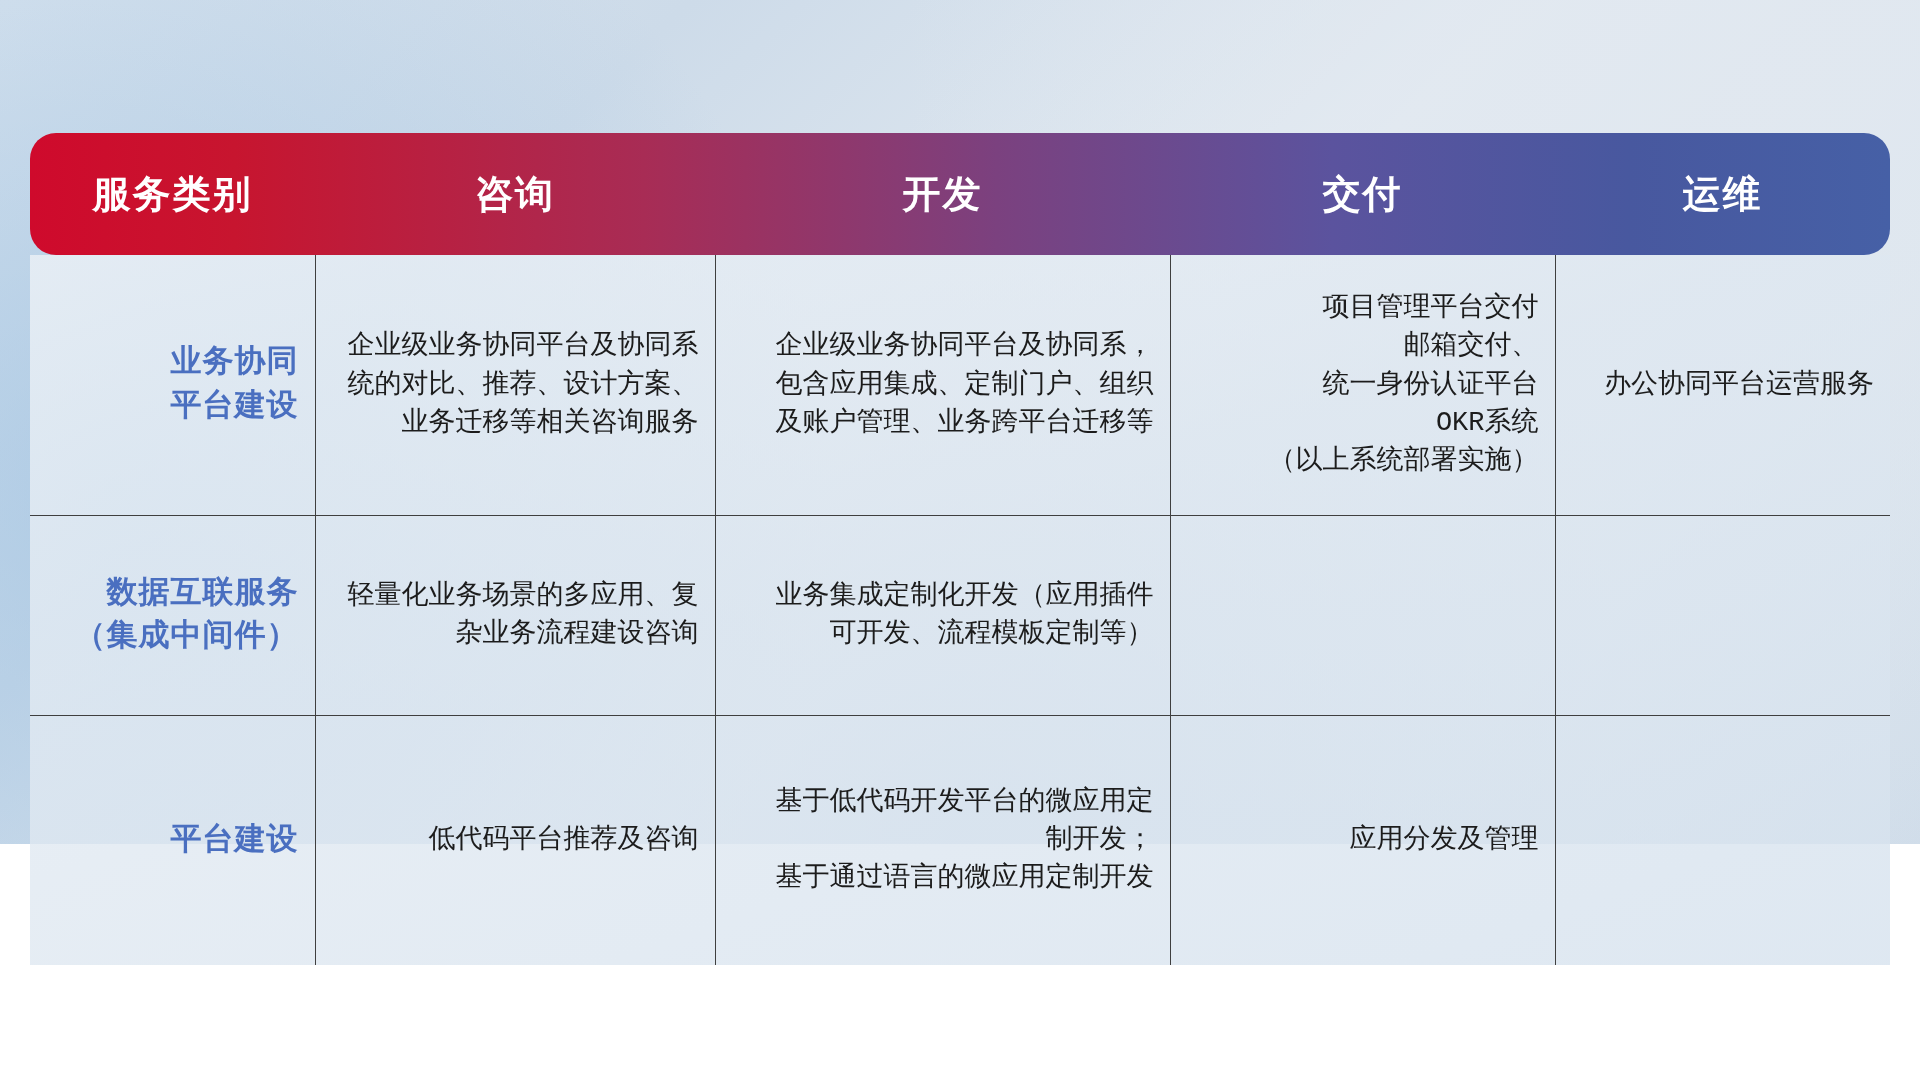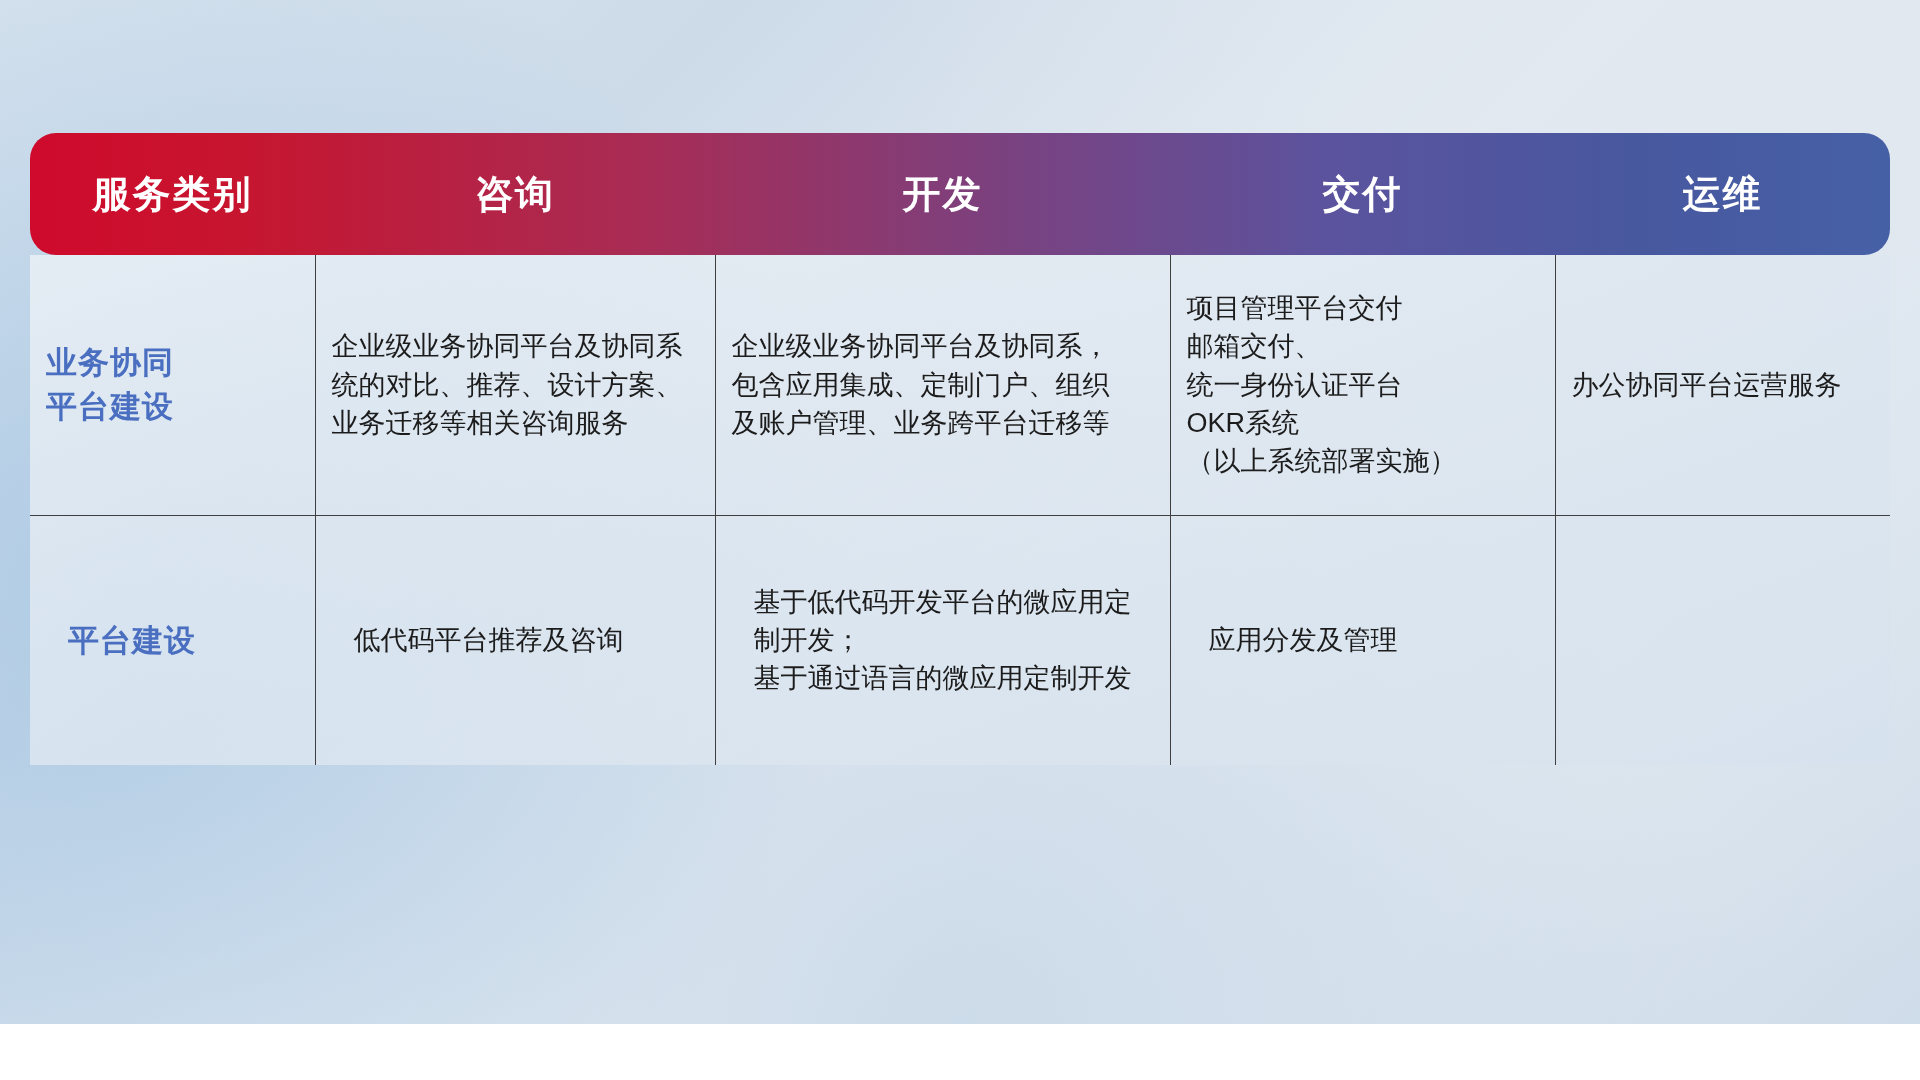--- a/index.html
+++ b/index.html
@@ -7,21 +7,21 @@
     padding: 0;
     width: 1920px;
     height: 1080px;
     overflow: hidden;
     font-family: "Liberation Sans", sans-serif;
   }
 
   #page {
     position: relative;
     width: 1920px;
-    height: 1024px;
+    height: 844px;
     background:
       radial-gradient(circle at 6% 58%, rgba(150,190,225,0.55) 0%, rgba(150,190,225,0) 38%),
       radial-gradient(circle at 92% 8%, rgba(225,232,240,0.9) 0%, rgba(225,232,240,0) 45%),
       radial-gradient(circle at 50% 100%, rgba(200,216,232,0.8) 0%, rgba(200,216,232,0) 55%),
       linear-gradient(135deg, #d8e3ee 0%, #cddbe9 25%, #e3eaf1 55%, #dbe5ee 80%, #cfdce9 100%);
   }
 
   .table-wrap {
     position: absolute;
     left: 30px;
@@ -57,22 +57,23 @@
   .body-area {
     background: linear-gradient(160deg, rgba(236,241,246,0.82) 0%, rgba(223,232,241,0.78) 45%, rgba(214,226,238,0.8) 100%);
   }
 
   tbody td {
     border: 1px solid #3f3f3f;
     padding: 14px 16px;
     font-size: 27px;
     line-height: 1.42;
     color: #1c1c1c;
-    text-align: left;
+    text-align: right;
     vertical-align: middle;
+    font-family: Liberation Mono, monospace;
   }
   
   tbody tr td:first-child { border-left: none; }
   tbody tr td:last-child  { border-right: none; }
   tbody tr:first-child td { border-top: none; }
   tbody tr:last-child td  { border-bottom: none; padding-left: 38px; }
 
   td.cat {
     color: #4a6fc0;
     font-weight: bold;
@@ -136,20 +137,40 @@
               <span class="cell-text">项目管理平台交付
 邮箱交付、
 统一身份认证平台
 OKR系统
 （以上系统部署实施）</span>
             </td>
           <td>
               <span class="cell-text">办公协同平台运营服务</span>
             </td>
         </tr>
+        <tr class="r2">
+          <td class="cat">
+              <span class="cell-text">数据互联服务
+（集成中间件）</span>
+            </td>
+          <td>
+              <span class="cell-text">轻量化业务场景的多应用、复
+杂业务流程建设咨询</span>
+            </td>
+          <td>
+              <span class="cell-text">业务集成定制化开发（应用插件
+可开发、流程模板定制等）</span>
+            </td>
+          <td>
+              <span class="cell-text"></span>
+            </td>
+          <td>
+              <span class="cell-text"></span>
+            </td>
+        </tr>
         <tr class="r3">
           <td class="cat">
               <span class="cell-text">平台建设</span>
             </td>
           <td>
               <span class="cell-text">低代码平台推荐及咨询</span>
             </td>
           <td>
               <span class="cell-text">基于低代码开发平台的微应用定
 制开发；

